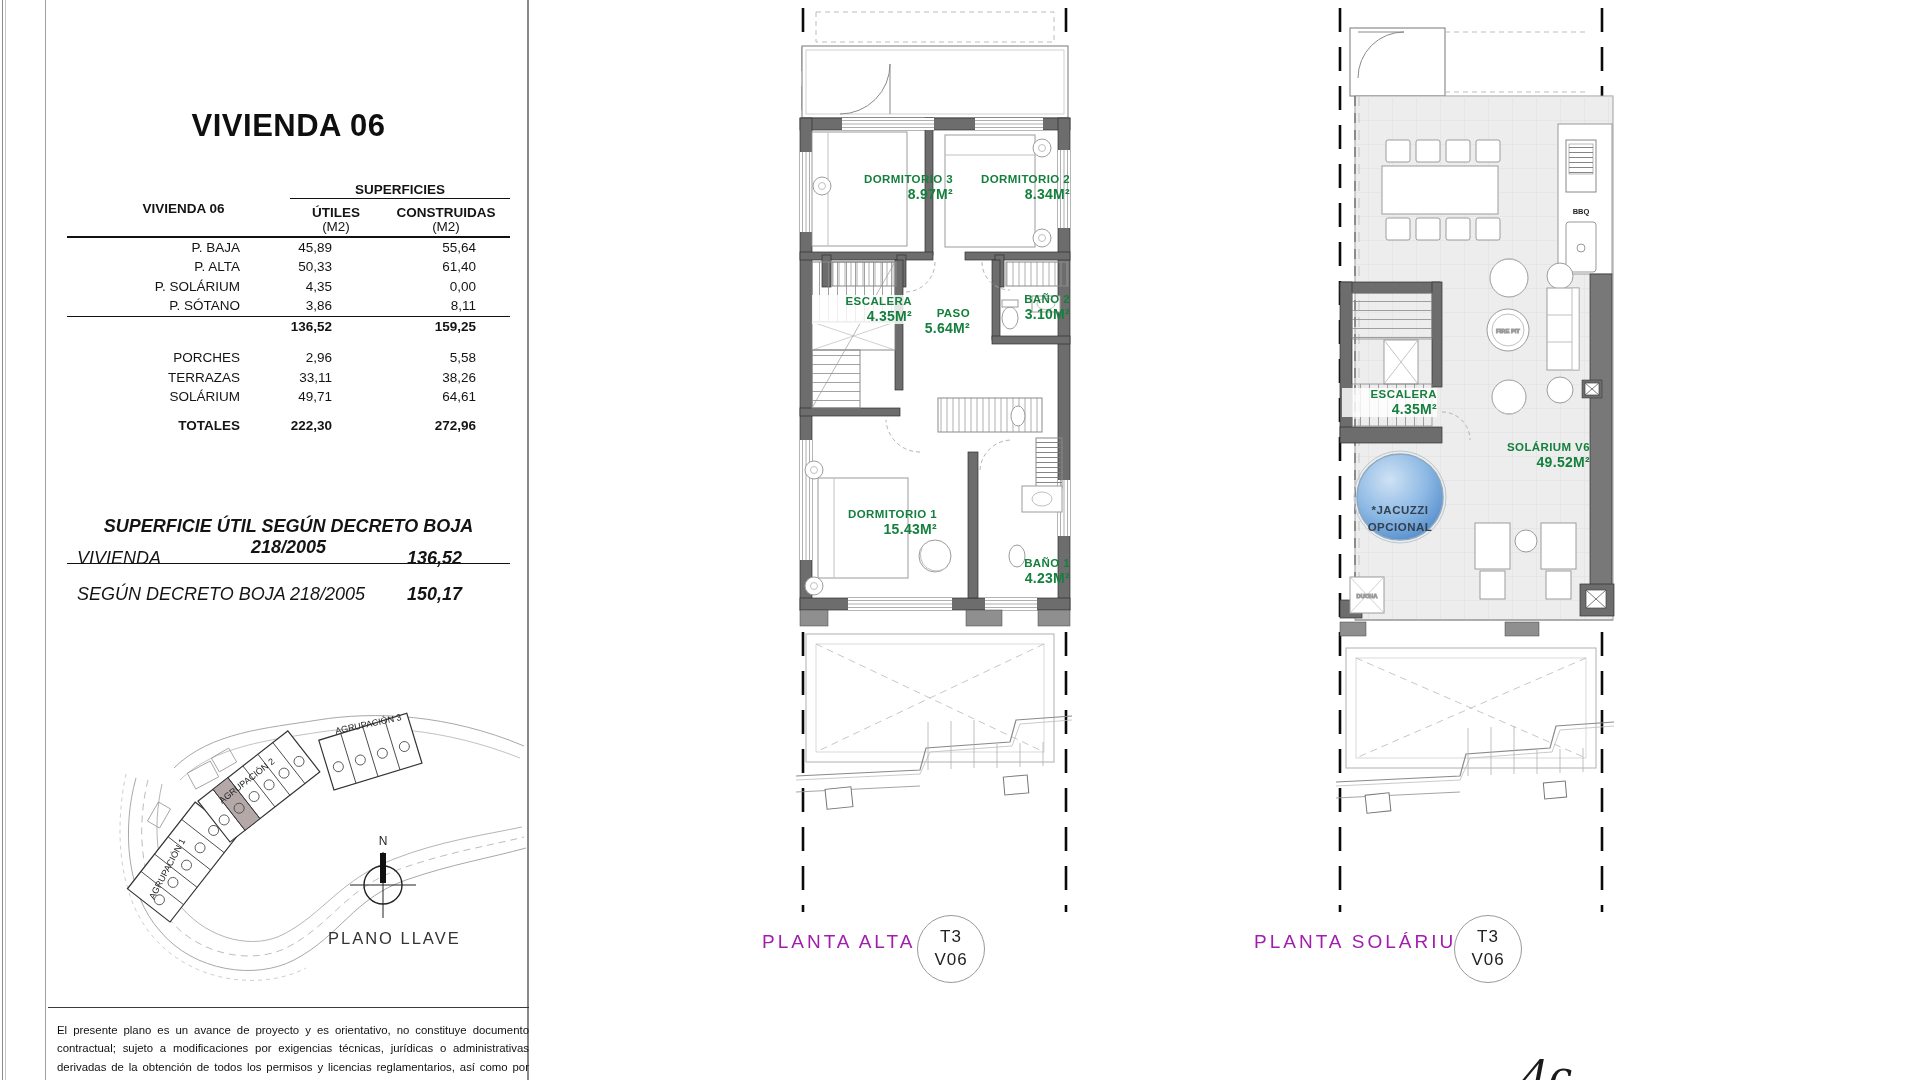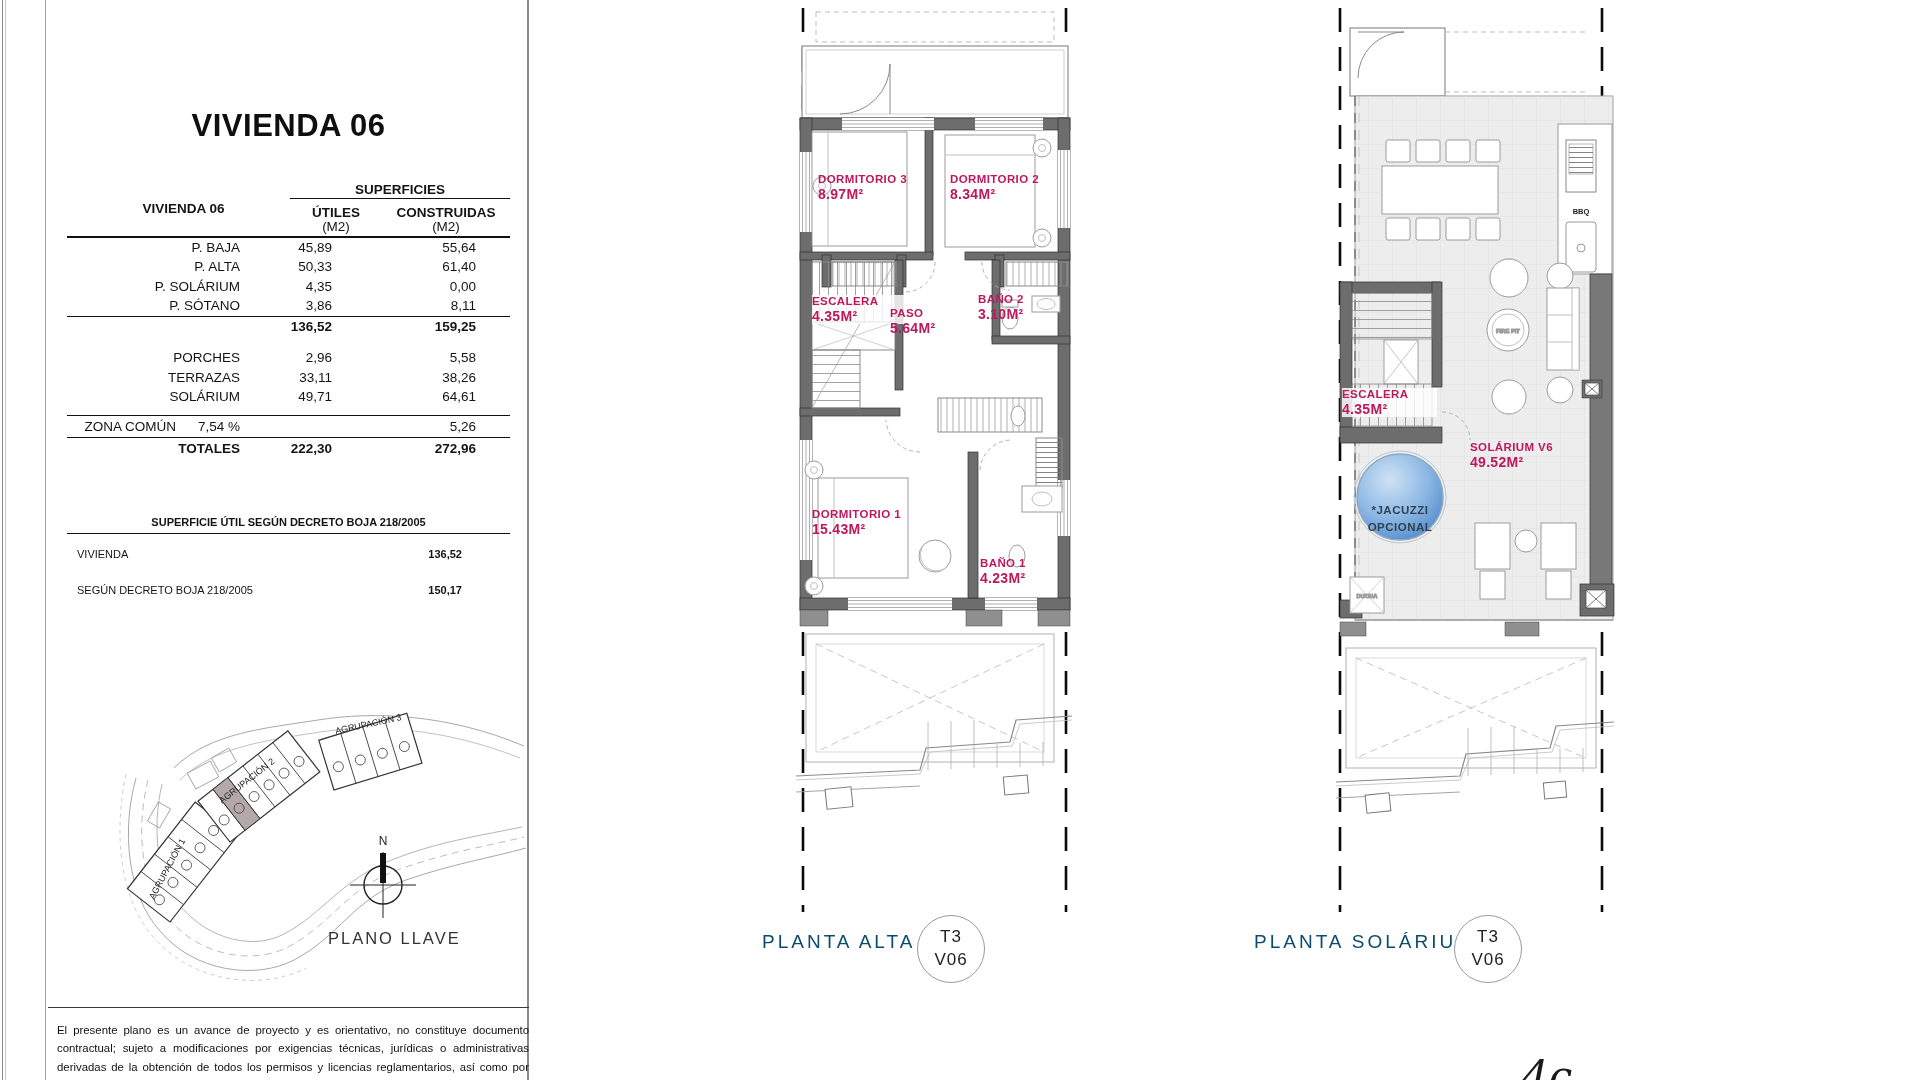--- a/index.html
+++ b/index.html
@@ -24,43 +24,43 @@
   .hdr-sup .sup{width:220px;text-align:center;font-weight:bold;border-bottom:1.5px solid #111;}
   .hdr-sub .tu,.hdr-sub .tc{text-align:center;padding-right:0;}
   .thickline{border-bottom:2px solid #111;height:2px;}
   .sumrow{border-top:1.5px solid #111;font-weight:bold;}
   .gap10{height:12px;}
   .gap6{height:8px;}
   .zonarow{border-top:1.2px solid #111;border-bottom:1.2px solid #111;height:21px;}
   .zpct{margin-left:22px;}
   .totrow{font-weight:bold;height:21px;}
 
-  #decreto{position:absolute;left:67px;top:516px;width:443px;font-size:11px;}
+  #decreto{position:absolute;left:67px;top:516px;width:443px;font-size:18px;font-style:italic;}
   #decreto .dtitle{text-align:center;font-weight:bold;border-bottom:1.5px solid #111;padding-bottom:5px;}
   .drow{display:flex;position:absolute;left:0;width:443px;}
   .drow .dlab{flex:1;padding-left:10px;}
   .drow .dval{font-weight:bold;padding-right:48px;}
   #drow1{top:32px;} #drow2{top:68px;}
 
   #disclaimer{position:absolute;left:48px;top:1007px;width:472px;border-top:1px solid #3a3a3a;
               padding:13px 0 0 9px;font-size:11.4px;line-height:1.6;text-align:justify;color:#101010;}
 
   
-  .plan-caption{position:absolute;font-size:19px;letter-spacing:3px;color:#0c4a6e;white-space:nowrap;}
+  .plan-caption{position:absolute;font-size:19px;letter-spacing:3px;color:#a21caf;white-space:nowrap;}
   #cap-alta{left:762px;top:931px;}
   #cap-sol{left:1254px;top:931px;}
   #cap-llave{left:328px;top:929px;font-size:16.5px;letter-spacing:2px;color:#333;position:absolute;white-space:nowrap;}
   .badge{position:absolute;width:66px;height:66px;border:1px solid #9a9a9a;border-radius:50%;
          text-align:center;color:#222;font-size:17px;letter-spacing:1px;line-height:1.35;padding-top:0;
          display:flex;flex-direction:column;justify-content:center;background:#fff;}
   #badge-alta{left:917px;top:915px;}
   #badge-sol{left:1454px;top:915px;}
 
   
-  .room-label{position:absolute;text-align:left;color:#be185d;line-height:1.15;}
+  .room-label{position:absolute;text-align:right;color:#15803d;line-height:1.15;}
   .room-label .rname{font-size:11.5px;font-weight:600;letter-spacing:.4px;white-space:nowrap;}
   .room-label .rarea{font-size:14px;font-weight:600;letter-spacing:.3px;}
   .halo{background:rgba(255,255,255,.82);}
   #lbl-jacuzzi{position:absolute;left:1352px;top:478px;width:96px;text-align:center;
                color:#31414f;font-size:11.5px;font-weight:600;letter-spacing:.5px;line-height:1.45;margin-top:24px;}
   #footer-mark{position:absolute;left:1522px;top:1052px;font-family:"DejaVu Serif",serif;
                font-style:italic;font-size:42px;color:#1a1a1a;}
   svg{position:absolute;overflow:visible;}
   .svgtxt{font-family:"Liberation Sans",sans-serif;fill:#222;}
 </style>
@@ -133,25 +133,20 @@
       <div class="tc">38,26</div>
     </div>
     <div class="trow">
       <div class="tlab">SOLÁRIUM</div>
       <div class="tu">49,71</div>
       <div class="tc">64,61</div>
     </div>
 
     <div class="gap6"></div>
 
-    <div class="trow zonarow">
-      <div class="tlab"><span>ZONA COMÚN</span><span class="zpct">7,54 %</span></div>
-      <div class="tu"></div>
-      <div class="tc">5,26</div>
-    </div>
     <div class="trow totrow">
       <div class="tlab">TOTALES</div>
       <div class="tu">222,30</div>
       <div class="tc">272,96</div>
     </div>
   </div>
 
   <div id="decreto">
     <div class="dtitle">SUPERFICIE ÚTIL SEGÚN DECRETO BOJA 218/2005</div>
     <div class="drow" id="drow1">

